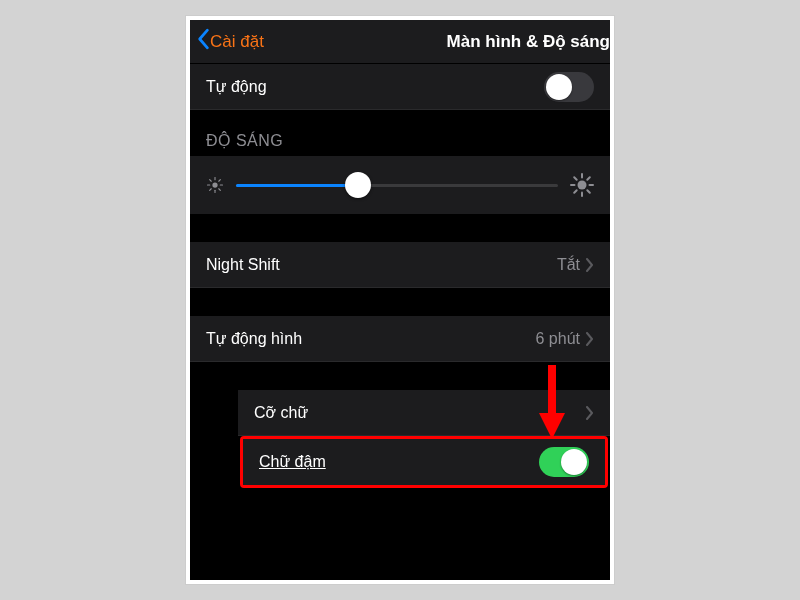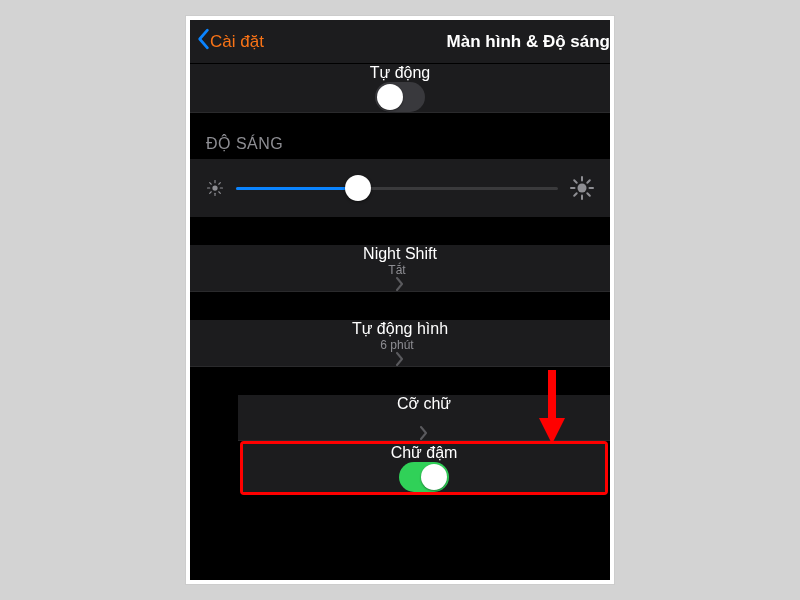--- a/index.html
+++ b/index.html
@@ -62,25 +62,24 @@
   }
   .row {
     background: #1c1c1e;
     min-height: 46px;
     display: flex;
     align-items: center;
     padding: 0 16px;
     font-size: 16px;
     border-bottom: 0.5px solid #2a2a2c;
     position: relative;
-    flex-direction: column;
-  }
-  .row:last-child { border-bottom: none; }
+  }
+  .row:last-child { border-bottom: none; text-decoration: underline; }
   .row .label { flex: 1; }
-  .row .value { color: #8e8e93; font-size: 12px; margin-right: 6px; }
+  .row .value { color: #8e8e93; font-size: 16px; margin-right: 6px; }
   .chevron { color: #5a5a5e; }
   .chevron svg { width: 8px; height: 14px; display: block; }
   .gap { height: 28px; background: #000; }
   .toggle {
     width: 50px; height: 30px; border-radius: 15px;
     background: #39393d; position: relative; cursor: pointer;
   }
   .toggle .knob {
     width: 26px; height: 26px; border-radius: 50%;
     background: #fff; position: absolute; top: 2px; left: 2px;

